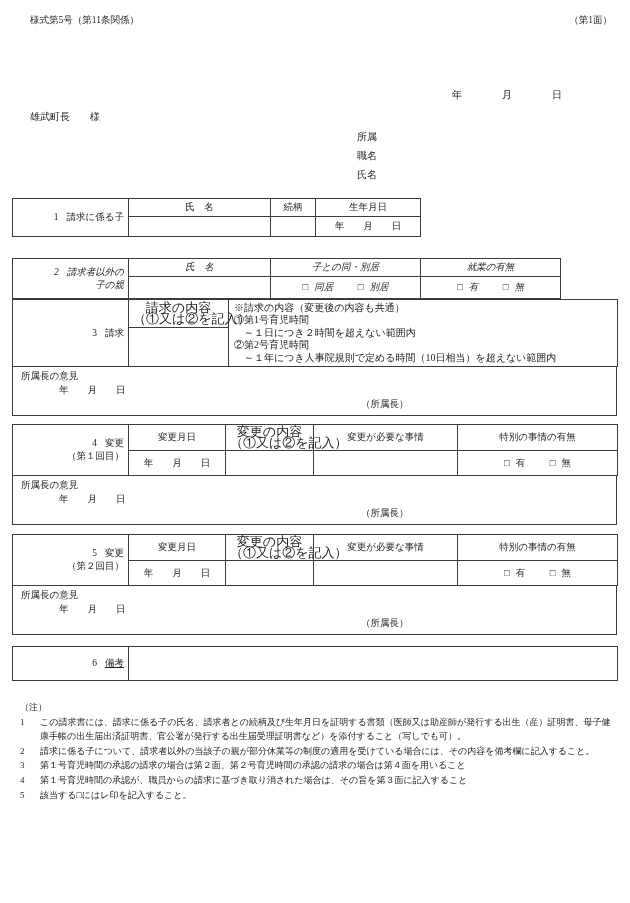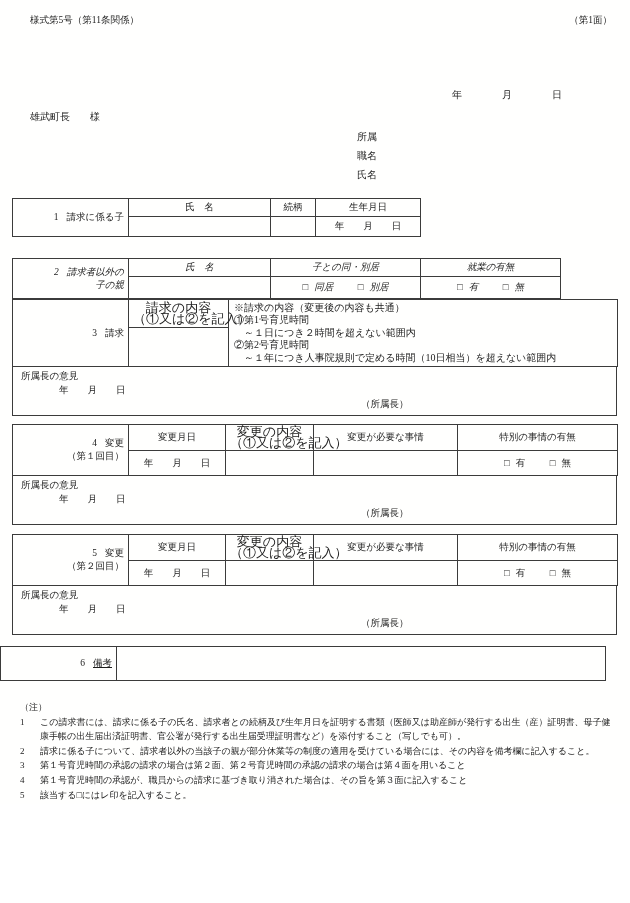--- a/index.html
+++ b/index.html
@@ -222,21 +222,21 @@
       </tr>
     </tbody>
       </table>
     <div class="opinion">
       <div>所属長の意見</div>
       <div class="op-date">年　　月　　日</div>
       <div class="op-signer">（所属長）</div>
     </div>
   </div>
 
-  <table class="abs" style="left:0; top:646px; width:605px;text-decoration:underline;">
+  <table class="abs" style="left:12px; top:646px; width:605px;text-decoration:underline;">
     <colgroup>
         <col style="width:116px">
         <col style="width:489px">
       </colgroup>
     <tbody>
         <tr style="height:34px;">
       <td class="label-cell">
         <span class="num">6</span><span>備考</span>
       </td>
       <td class="entry"></td>

